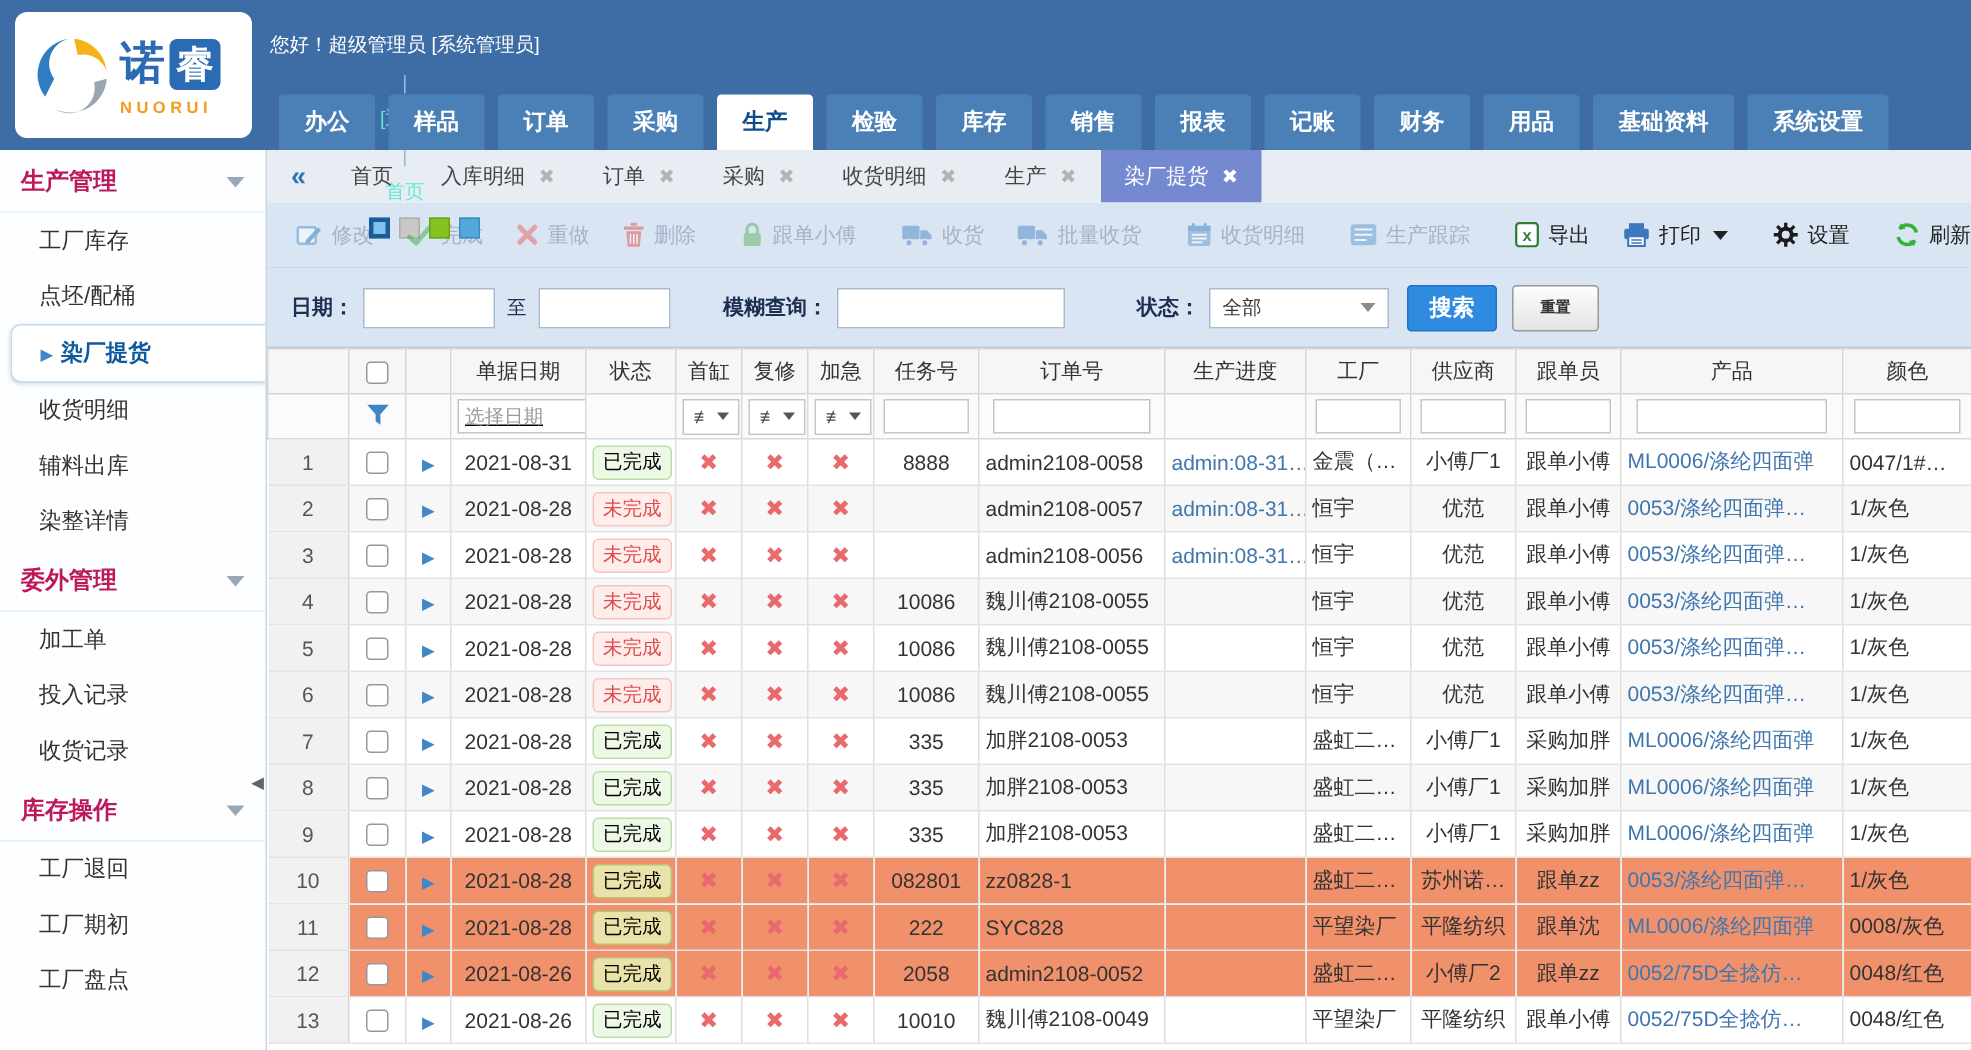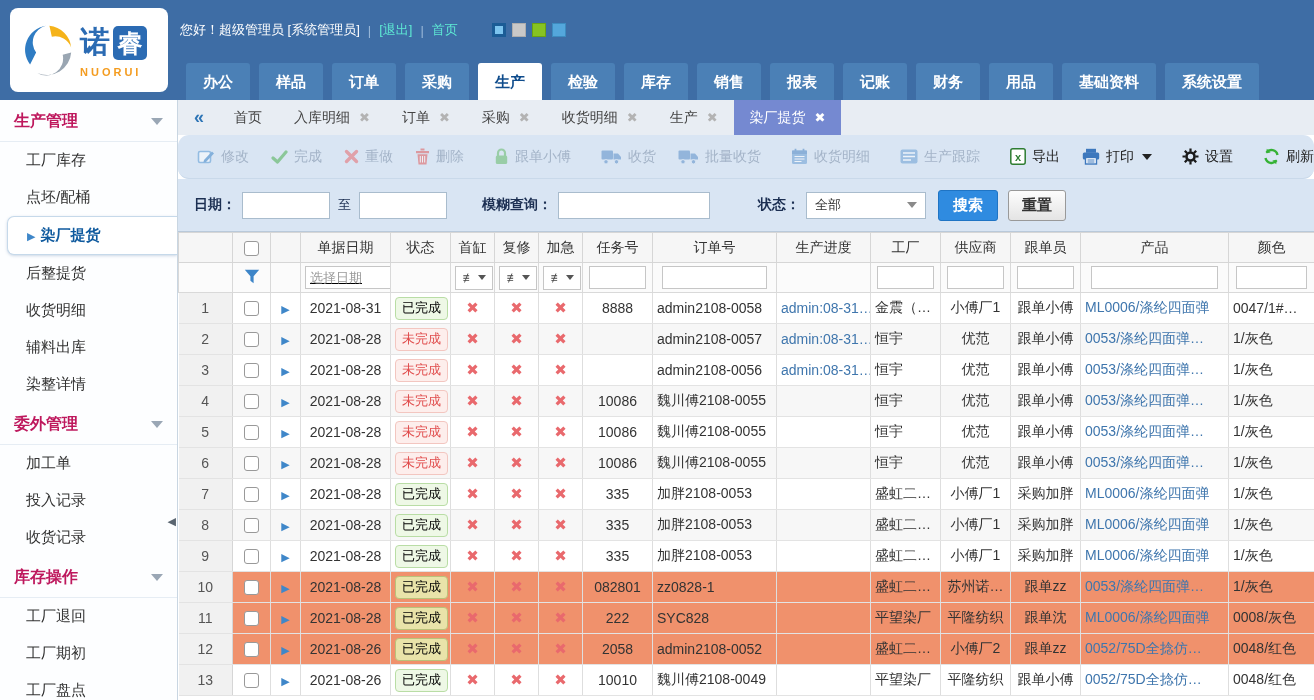--- a/index.html
+++ b/index.html
@@ -9,21 +9,21 @@
 
   
   .hdr { position:relative; height:100px; background:#3e6da5; flex:0 0 100px; }
   .logo-box { position:absolute; left:10px; top:8px; width:158px; height:84px; background:#fff; border-radius:8px; display:flex; align-items:center; padding-left:8px; }
   .logo-mark { width:58px; height:58px; }
   .brand { margin-left:4px; }
   .brand-row { display:flex; align-items:center; gap:3px; }
   .brand-cn1 { color:#2b6bb3; font-weight:bold; font-size:30px; }
   .brand-cn2 { display:inline-block; width:34px; height:34px; background:#2b6bb3; color:#fff; font-weight:bold; font-size:25px; line-height:34px; text-align:center; border-radius:5px; }
   .brand-en { color:#f49c20; font-size:11px; font-weight:bold; letter-spacing:3px; margin-top:3px; }
-  .greet { position:absolute; left:180px; top:21px; color:#fff; font-size:13px; display:flex; align-items:center; gap:8px; }
+  .greet { position:absolute; left:180px; top:21px; color:#fff; font-size:13px; display:flex; align-items:center; gap:8px;flex-direction:column; }
   .greet a { color:#5eead4; text-decoration:none; cursor:pointer; }
   .pipe { color:#9ab8d8; }
   .swatches { display:flex; gap:6px; margin-left:26px; }
   .sw { width:14px; height:14px; cursor:pointer; }
   .sw1 { background:#7cc4ef; border:3px solid #1b5c96; }
   .sw2 { background:#c8c8c8; border:1px solid #adadad; }
   .sw3 { background:#86c322; border:1px solid #6ba312; }
   .sw4 { background:#54a7dc; border:1px solid #3d8cc0; }
   .main-nav { position:absolute; left:186px; bottom:0; display:flex; gap:9px; }
   .nav-btn { height:37px; line-height:37px; padding:0 17px; background:#4b80b6; color:#fff; font-size:15px; font-weight:bold; border-radius:3px 3px 0 0; cursor:pointer; white-space:nowrap; }
@@ -43,41 +43,41 @@
 
   
   .tab-strip { height:35px; flex:0 0 35px; background:#e8edf3; display:flex; align-items:stretch; }
   .tab-back { line-height:35px; padding:0 14px 0 16px; color:#2e75b6; font-weight:bold; font-size:18px; cursor:pointer; }
   .tab { display:flex; align-items:center; padding:0 16px; color:#444; font-size:14px; cursor:pointer; white-space:nowrap; }
   .tab .tclose { color:#b3b3b3; font-size:13px; margin-left:9px; font-weight:bold; }
   .tab.active { background:#7589d1; color:#fff; }
   .tab.active .tclose { color:#fff; }
 
   
-  .toolbar { height:44px; flex:0 0 44px; background:#d9e5f3; border-bottom:1px solid #c9d9ea; display:flex; align-items:center; padding-left:8px;border-radius:11px; }
+  .toolbar { height:44px; flex:0 0 44px; background:#d9e5f3; border-bottom:1px solid #c9d9ea; display:flex; align-items:center; padding-left:8px; }
   .tbtn { display:flex; align-items:center; gap:6px; padding:0 11px; font-size:14px; color:#222; cursor:pointer; white-space:nowrap; }
   .tbtn.disabled { color:#a4b4c8; cursor:default; }
   .tbtn.disabled svg { opacity:.55; }
   .tbtn svg { display:block; }
   .tb-sep { width:1px; height:28px; background:#b9cbde; margin:0 4px; }
   .tb-caret { width:0; height:0; border-left:5px solid transparent; border-right:5px solid transparent; border-top:6px solid #222; margin-left:2px; }
 
   
   .filter-bar { height:53px; flex:0 0 53px; background:#d9e5f3; border-bottom:1px solid #b9c9da; display:flex; align-items:center; padding-left:16px; }
   .f-label { font-weight:bold; color:#1c2f52; font-size:14px; margin-right:6px; white-space:nowrap; }
   .f-input { height:27px; border:1px solid #a9bccd; background:#fff; padding:0 5px; font-size:13px; }
   .f-date { width:88px; }
   .f-to { margin:0 8px; color:#1c2f52; font-size:13px; }
   .f-fuzzy { width:152px; }
   .ml35 { margin-left:35px; }
   .ml60 { margin-left:48px; }
   .f-select { width:120px; height:27px; background:#fff; border:1px solid #a9bccd; display:flex; align-items:center; justify-content:space-between; padding:0 8px; color:#333; font-size:13px; cursor:pointer; }
   .sel-caret { width:0; height:0; border-left:5px solid transparent; border-right:5px solid transparent; border-top:6px solid #8a8a8a; }
   .btn-search { margin-left:12px; width:60px; height:31px; background:#2f8be0; border:1px solid #1f74c4; border-radius:3px; color:#fff; font-weight:bold; font-size:15px; cursor:pointer; }
-  .btn-reset { margin-left:10px; width:58px; height:31px; background:linear-gradient(#fdfdfd,#e4e4e4); border:1px solid #999; border-radius:3px; color:#333; font-weight:bold; font-size:15px; cursor:pointer; }
+  .btn-reset { margin-left:10px; width:58px; height:31px; background:linear-gradient(#fdfdfd,#e4e4e4); border:1px solid #999; border-radius:3px; color:#333; font-weight:bold; font-size:10px; cursor:pointer; }
 
   
   .grid { flex:1; overflow:hidden; background:#fff; }
   table { width:1136px; table-layout:fixed; border-collapse:collapse; }
   th { height:30px; background:#f6f6f6; border:1px solid #d6d6d6; font-weight:normal; color:#333; font-size:14px; }
   .f-row td { height:30px; background:#fbfbfb; border:1px solid #d9d9d9; text-align:center; vertical-align:middle; }
   td { height:31px; border-right:1px solid #dedede; border-bottom:1px solid #e3e3e3; font-size:14px; color:#333; padding:0 4px; overflow:hidden; white-space:nowrap; }
   tr.odd td { background:#fff; }
   tr.even td { background:#f7f7f7; }
   tr.hl td { background:#f0916c; }
@@ -149,21 +149,20 @@
       </div>
   </div>
 
   <div class="body-row">
 
     <div class="sidebar" id="sidebar">
         <div class="side-title"><span>生产管理</span><span class="side-caret"></span></div>
         <div class="side-item"><span>工厂库存</span></div>
         <div class="side-item"><span>点坯/配桶</span></div>
         <div class="side-item active"><span class="item-arrow">▶</span><span>染厂提货</span></div>
-        <div class="side-item"><span>后整提货</span></div>
         <div class="side-item"><span>收货明细</span></div>
         <div class="side-item"><span>辅料出库</span></div>
         <div class="side-item"><span>染整详情</span></div>
         <div class="side-title"><span>委外管理</span><span class="side-caret"></span></div>
         <div class="side-item"><span>加工单</span></div>
         <div class="side-item"><span>投入记录</span></div>
         <div class="side-item"><span>收货记录</span></div>
         <div class="side-title"><span>库存操作</span><span class="side-caret"></span></div>
         <div class="side-item"><span>工厂退回</span></div>
         <div class="side-item"><span>工厂期初</span></div>

